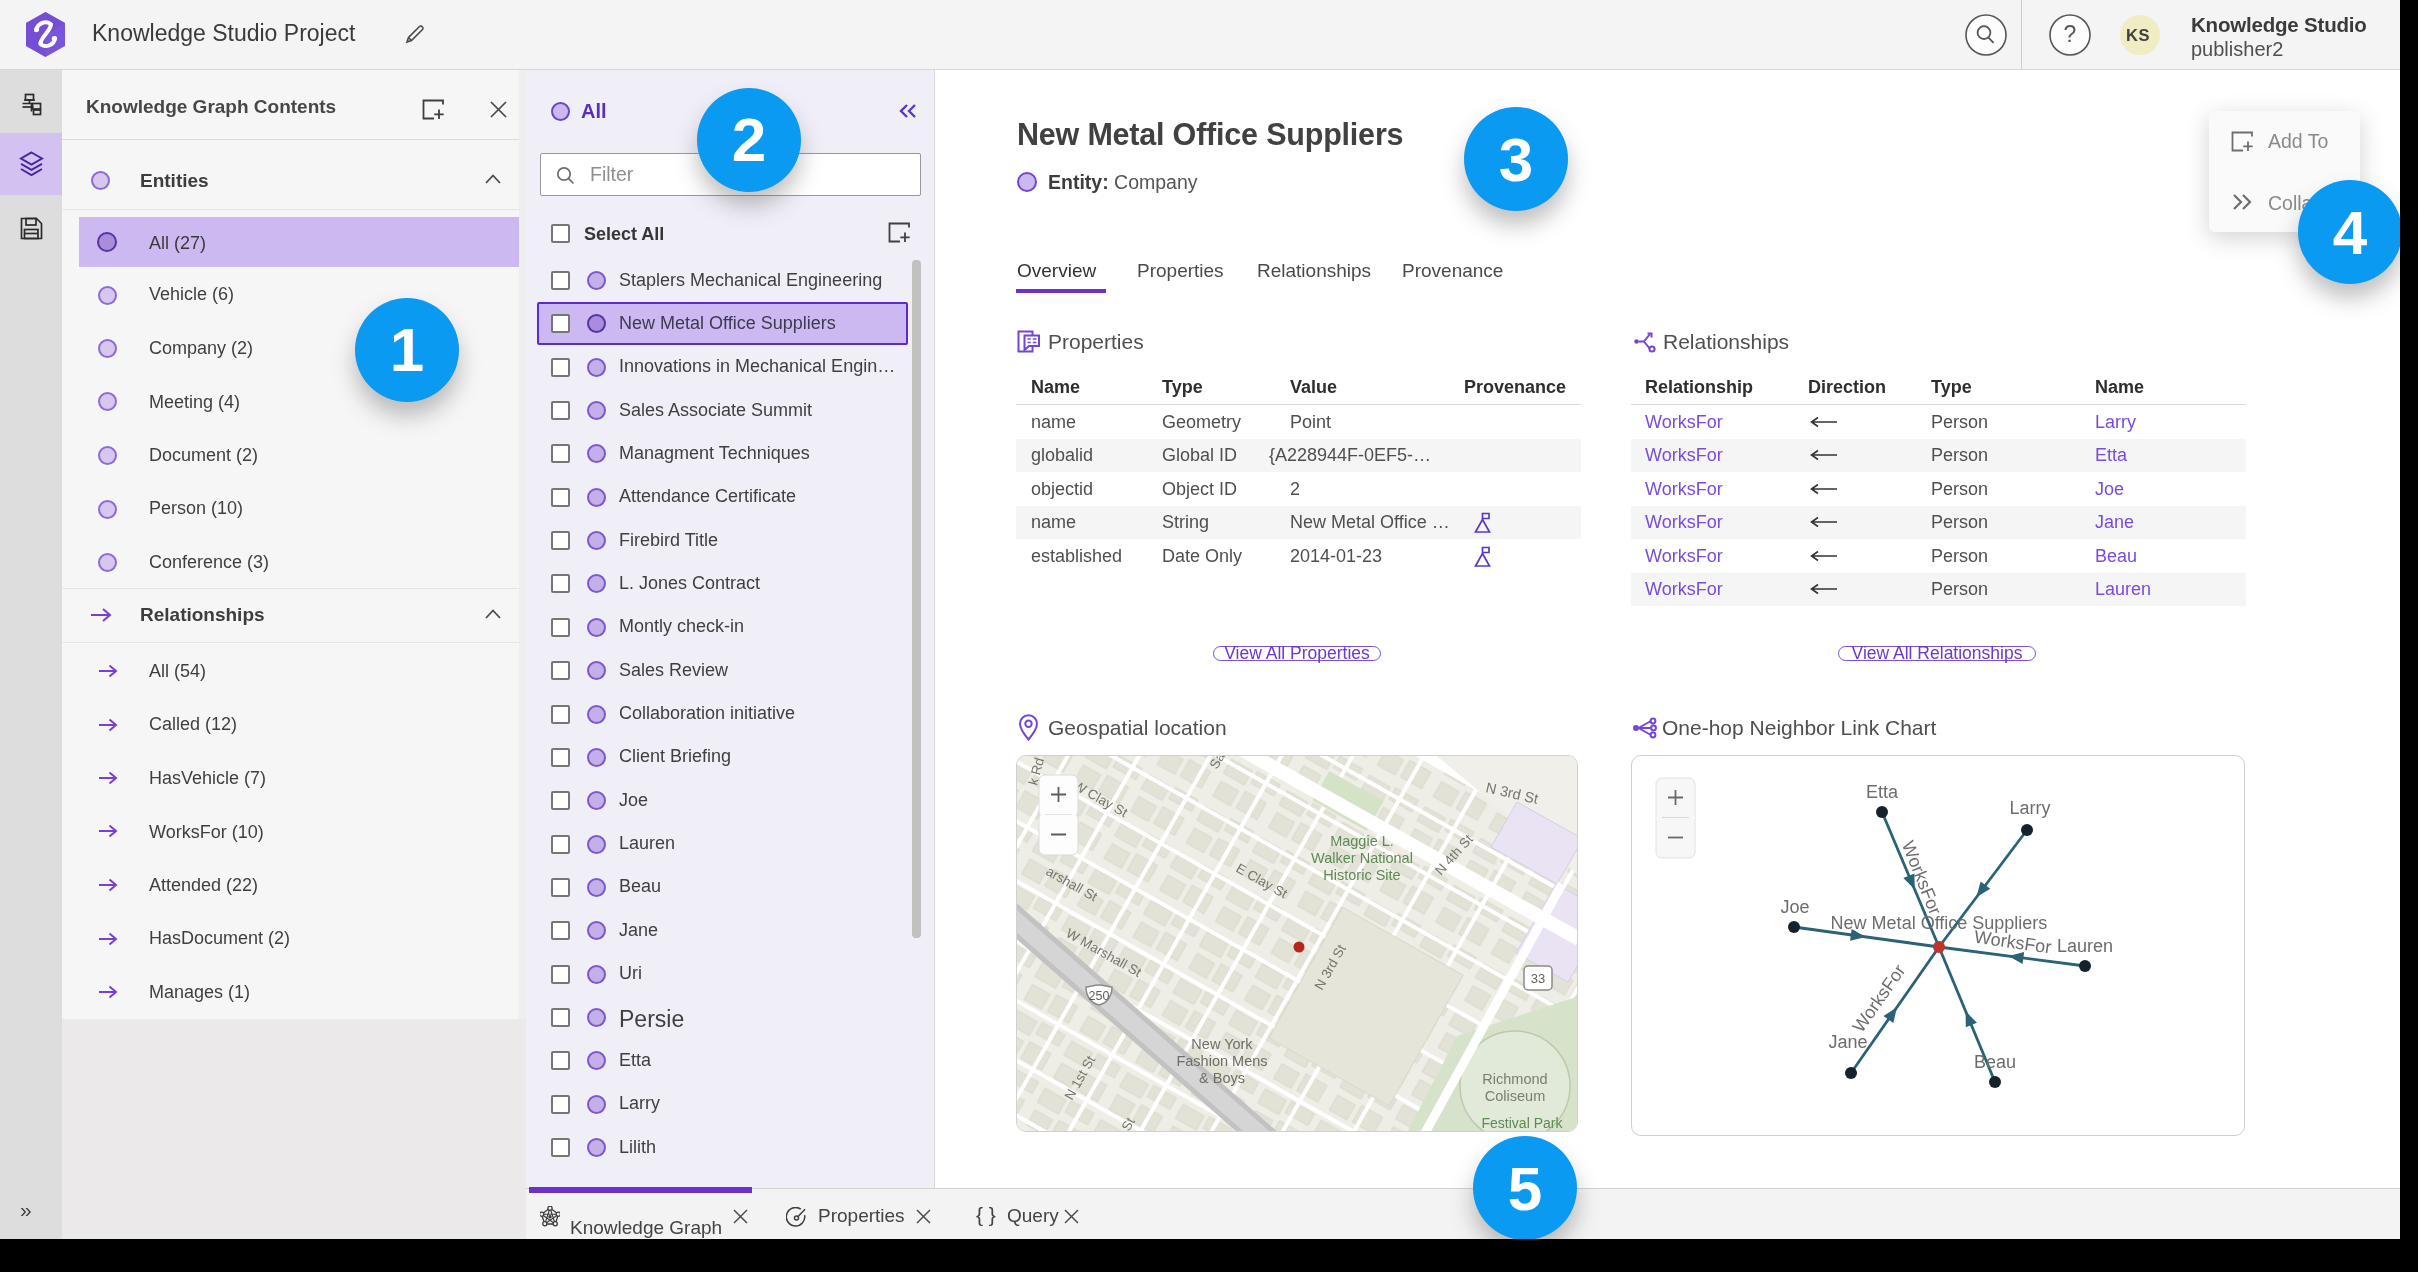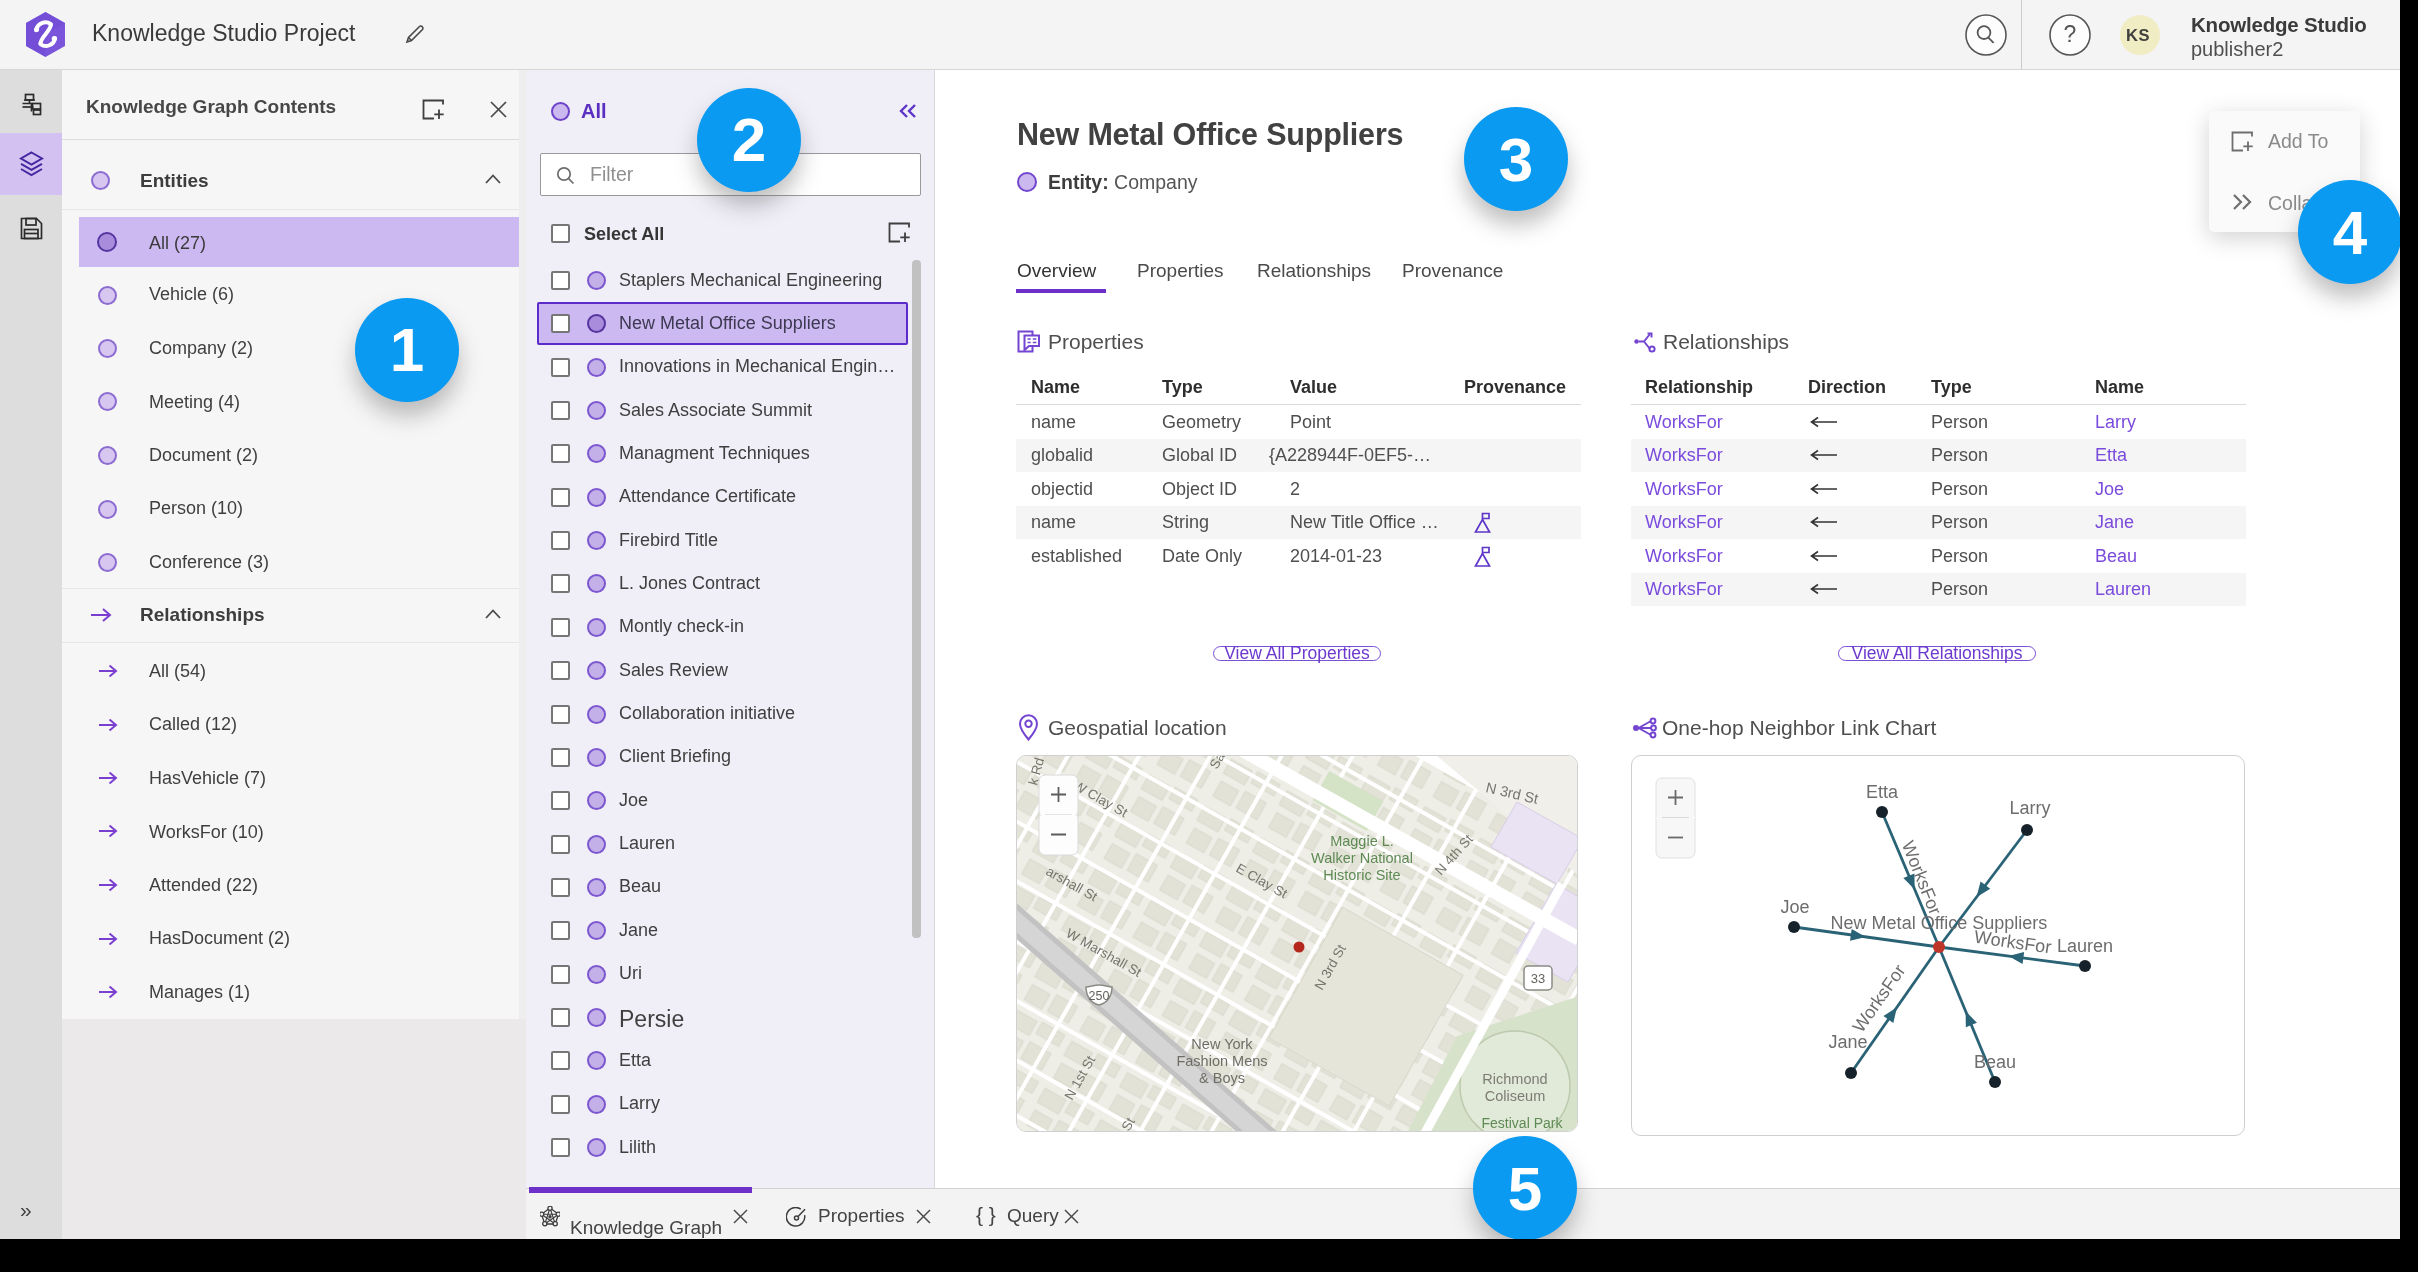--- a/index.html
+++ b/index.html
@@ -264,21 +264,21 @@
 <div class="tcell" style="left:227px;top:341.5px;">Geometry</div>
 <div class="tcell" style="left:355px;top:341.5px;">Point</div>
 <div class="tcell" style="left:96px;top:375.0px;">globalid</div>
 <div class="tcell" style="left:227px;top:375.0px;">Global ID</div>
 <div class="tcell" style="left:334px;top:375.0px;">{A228944F-0EF5-…</div>
 <div class="tcell" style="left:96px;top:408.5px;">objectid</div>
 <div class="tcell" style="left:227px;top:408.5px;">Object ID</div>
 <div class="tcell" style="left:355px;top:408.5px;">2</div>
 <div class="tcell" style="left:96px;top:442.0px;">name</div>
 <div class="tcell" style="left:227px;top:442.0px;">String</div>
-<div class="tcell" style="left:355px;top:442.0px;">New Title Office …</div>
+<div class="tcell" style="left:355px;top:442.0px;">New Metal Office …</div>
 <svg class="abs" style="left:538px;top:442.0px" width="22" height="22" viewBox="0 0 22 22" fill="none" stroke="#5e35c9" stroke-width="1.7">
  <path d="M2.5,20 L9.5,7.5 L16.5,20 Z"></path>
         <path d="M9.5,7.5 V1.5 h6.5 v5 h-6.5"></path>
       </svg>
 <div class="tcell" style="left:96px;top:475.5px;">established</div>
 <div class="tcell" style="left:227px;top:475.5px;">Date Only</div>
 <div class="tcell" style="left:355px;top:475.5px;">2014-01-23</div>
 <svg class="abs" style="left:538px;top:475.5px" width="22" height="22" viewBox="0 0 22 22" fill="none" stroke="#5e35c9" stroke-width="1.7">
  <path d="M2.5,20 L9.5,7.5 L16.5,20 Z"></path>
         <path d="M9.5,7.5 V1.5 h6.5 v5 h-6.5"></path>

